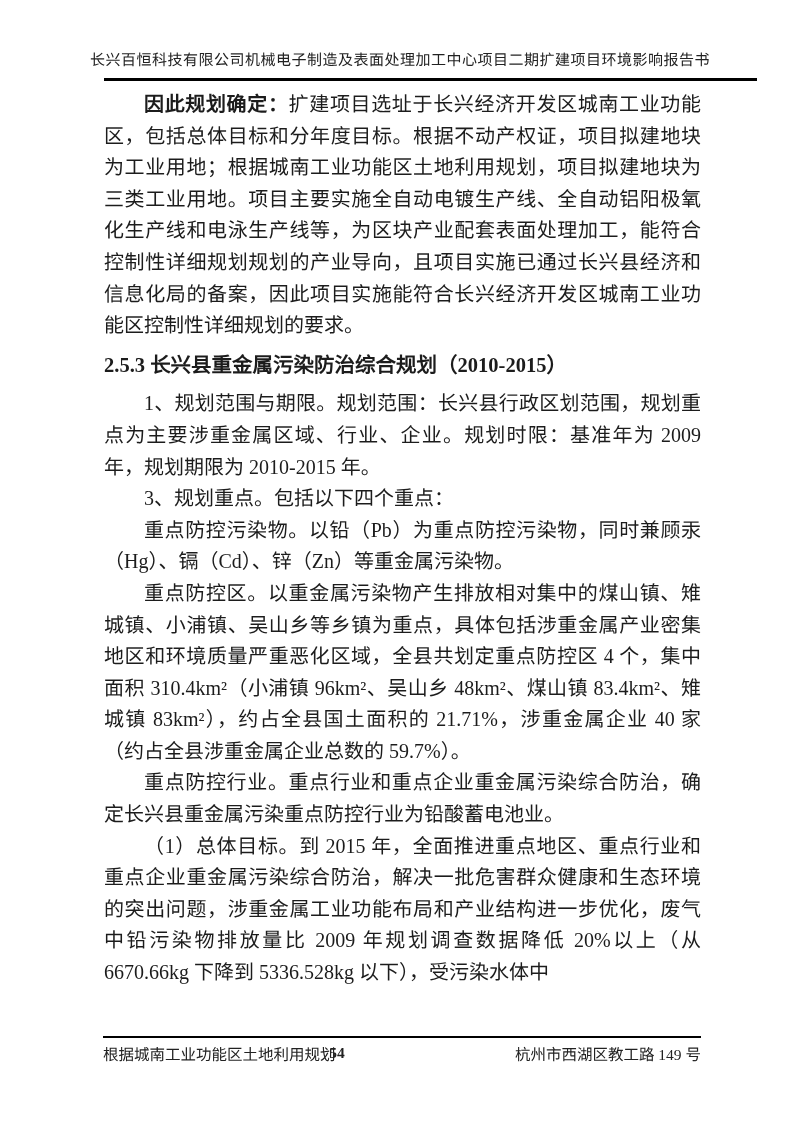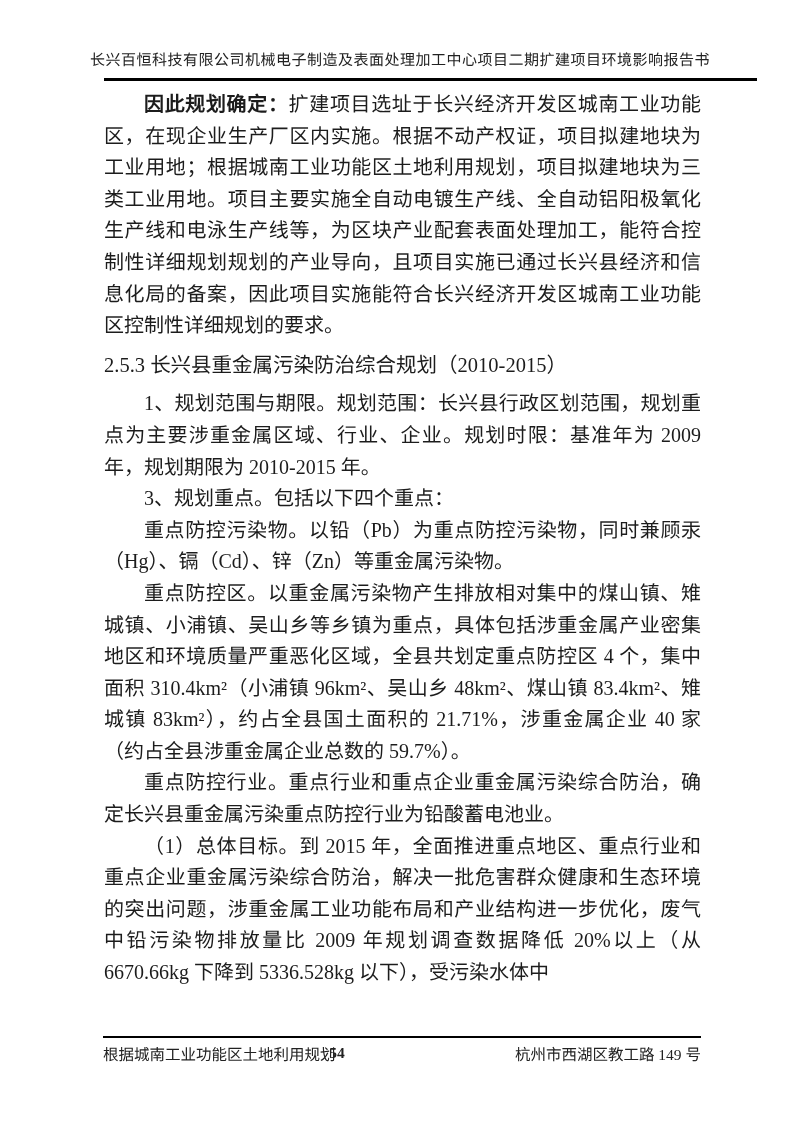--- a/index.html
+++ b/index.html
@@ -49,21 +49,21 @@
   .doc-body p {
     margin: 0;
     padding: 0;
     text-indent: 2em;
   }
   .lead-bold {
     font-weight: bold;
   }
   .section-heading {
     margin: 8px 0 7px 0;
-    font-weight: normal;
+    font-weight: bold;
     font-size: 20.5px;
     text-indent: 0;
     text-align: left;
     line-height: 31.6px;
   }
   .footer-rule {
     position: absolute;
     top: 1036px;
     left: 103px;
     width: 598px;
@@ -96,21 +96,21 @@
 
 <div class="page">
 
   <div class="doc-header">长兴百恒科技有限公司机械电子制造及表面处理加工中心项目二期扩建项目环境影响报告书</div>
 
   <div class="header-rule"></div>
 
   <div class="doc-body">
 
 
-    <p><span class="lead-bold">因此规划确定：</span><span>扩建项目选址于长兴经济开发区城南工业功能区，在现企业生产厂区内实施。根据不动产权证，项目拟建地块为工业用地；根据城南工业功能区土地利用规划，项目拟建地块为三类工业用地。项目主要实施全自动电镀生产线、全自动铝阳极氧化生产线和电泳生产线等，为区块产业配套表面处理加工，能符合控制性详细规划规划的产业导向，且项目实施已通过长兴县经济和信息化局的备案，因此项目实施能符合长兴经济开发区城南工业功能区控制性详细规划的要求。</span></p>
+    <p><span class="lead-bold">因此规划确定：</span><span>扩建项目选址于长兴经济开发区城南工业功能区，包括总体目标和分年度目标。根据不动产权证，项目拟建地块为工业用地；根据城南工业功能区土地利用规划，项目拟建地块为三类工业用地。项目主要实施全自动电镀生产线、全自动铝阳极氧化生产线和电泳生产线等，为区块产业配套表面处理加工，能符合控制性详细规划规划的产业导向，且项目实施已通过长兴县经济和信息化局的备案，因此项目实施能符合长兴经济开发区城南工业功能区控制性详细规划的要求。</span></p>
 
     <h2 class="section-heading">2.5.3 长兴县重金属污染防治综合规划（2010-2015）</h2>
 
     <p>1、规划范围与期限。规划范围：长兴县行政区划范围，规划重点为主要涉重金属区域、行业、企业。规划时限：基准年为 2009 年，规划期限为 2010-2015 年。</p>
 
     <p>3、规划重点。包括以下四个重点：</p>
 
     <p>重点防控污染物。以铅（Pb）为重点防控污染物，同时兼顾汞（Hg）、镉（Cd）、锌（Zn）等重金属污染物。</p>
 
     <p>重点防控区。以重金属污染物产生排放相对集中的煤山镇、雉城镇、小浦镇、吴山乡等乡镇为重点，具体包括涉重金属产业密集地区和环境质量严重恶化区域，全县共划定重点防控区 4 个，集中面积 310.4km²（小浦镇 96km²、吴山乡 48km²、煤山镇 83.4km²、雉城镇 83km²），约占全县国土面积的 21.71%，涉重金属企业 40 家（约占全县涉重金属企业总数的 59.7%）。</p>

